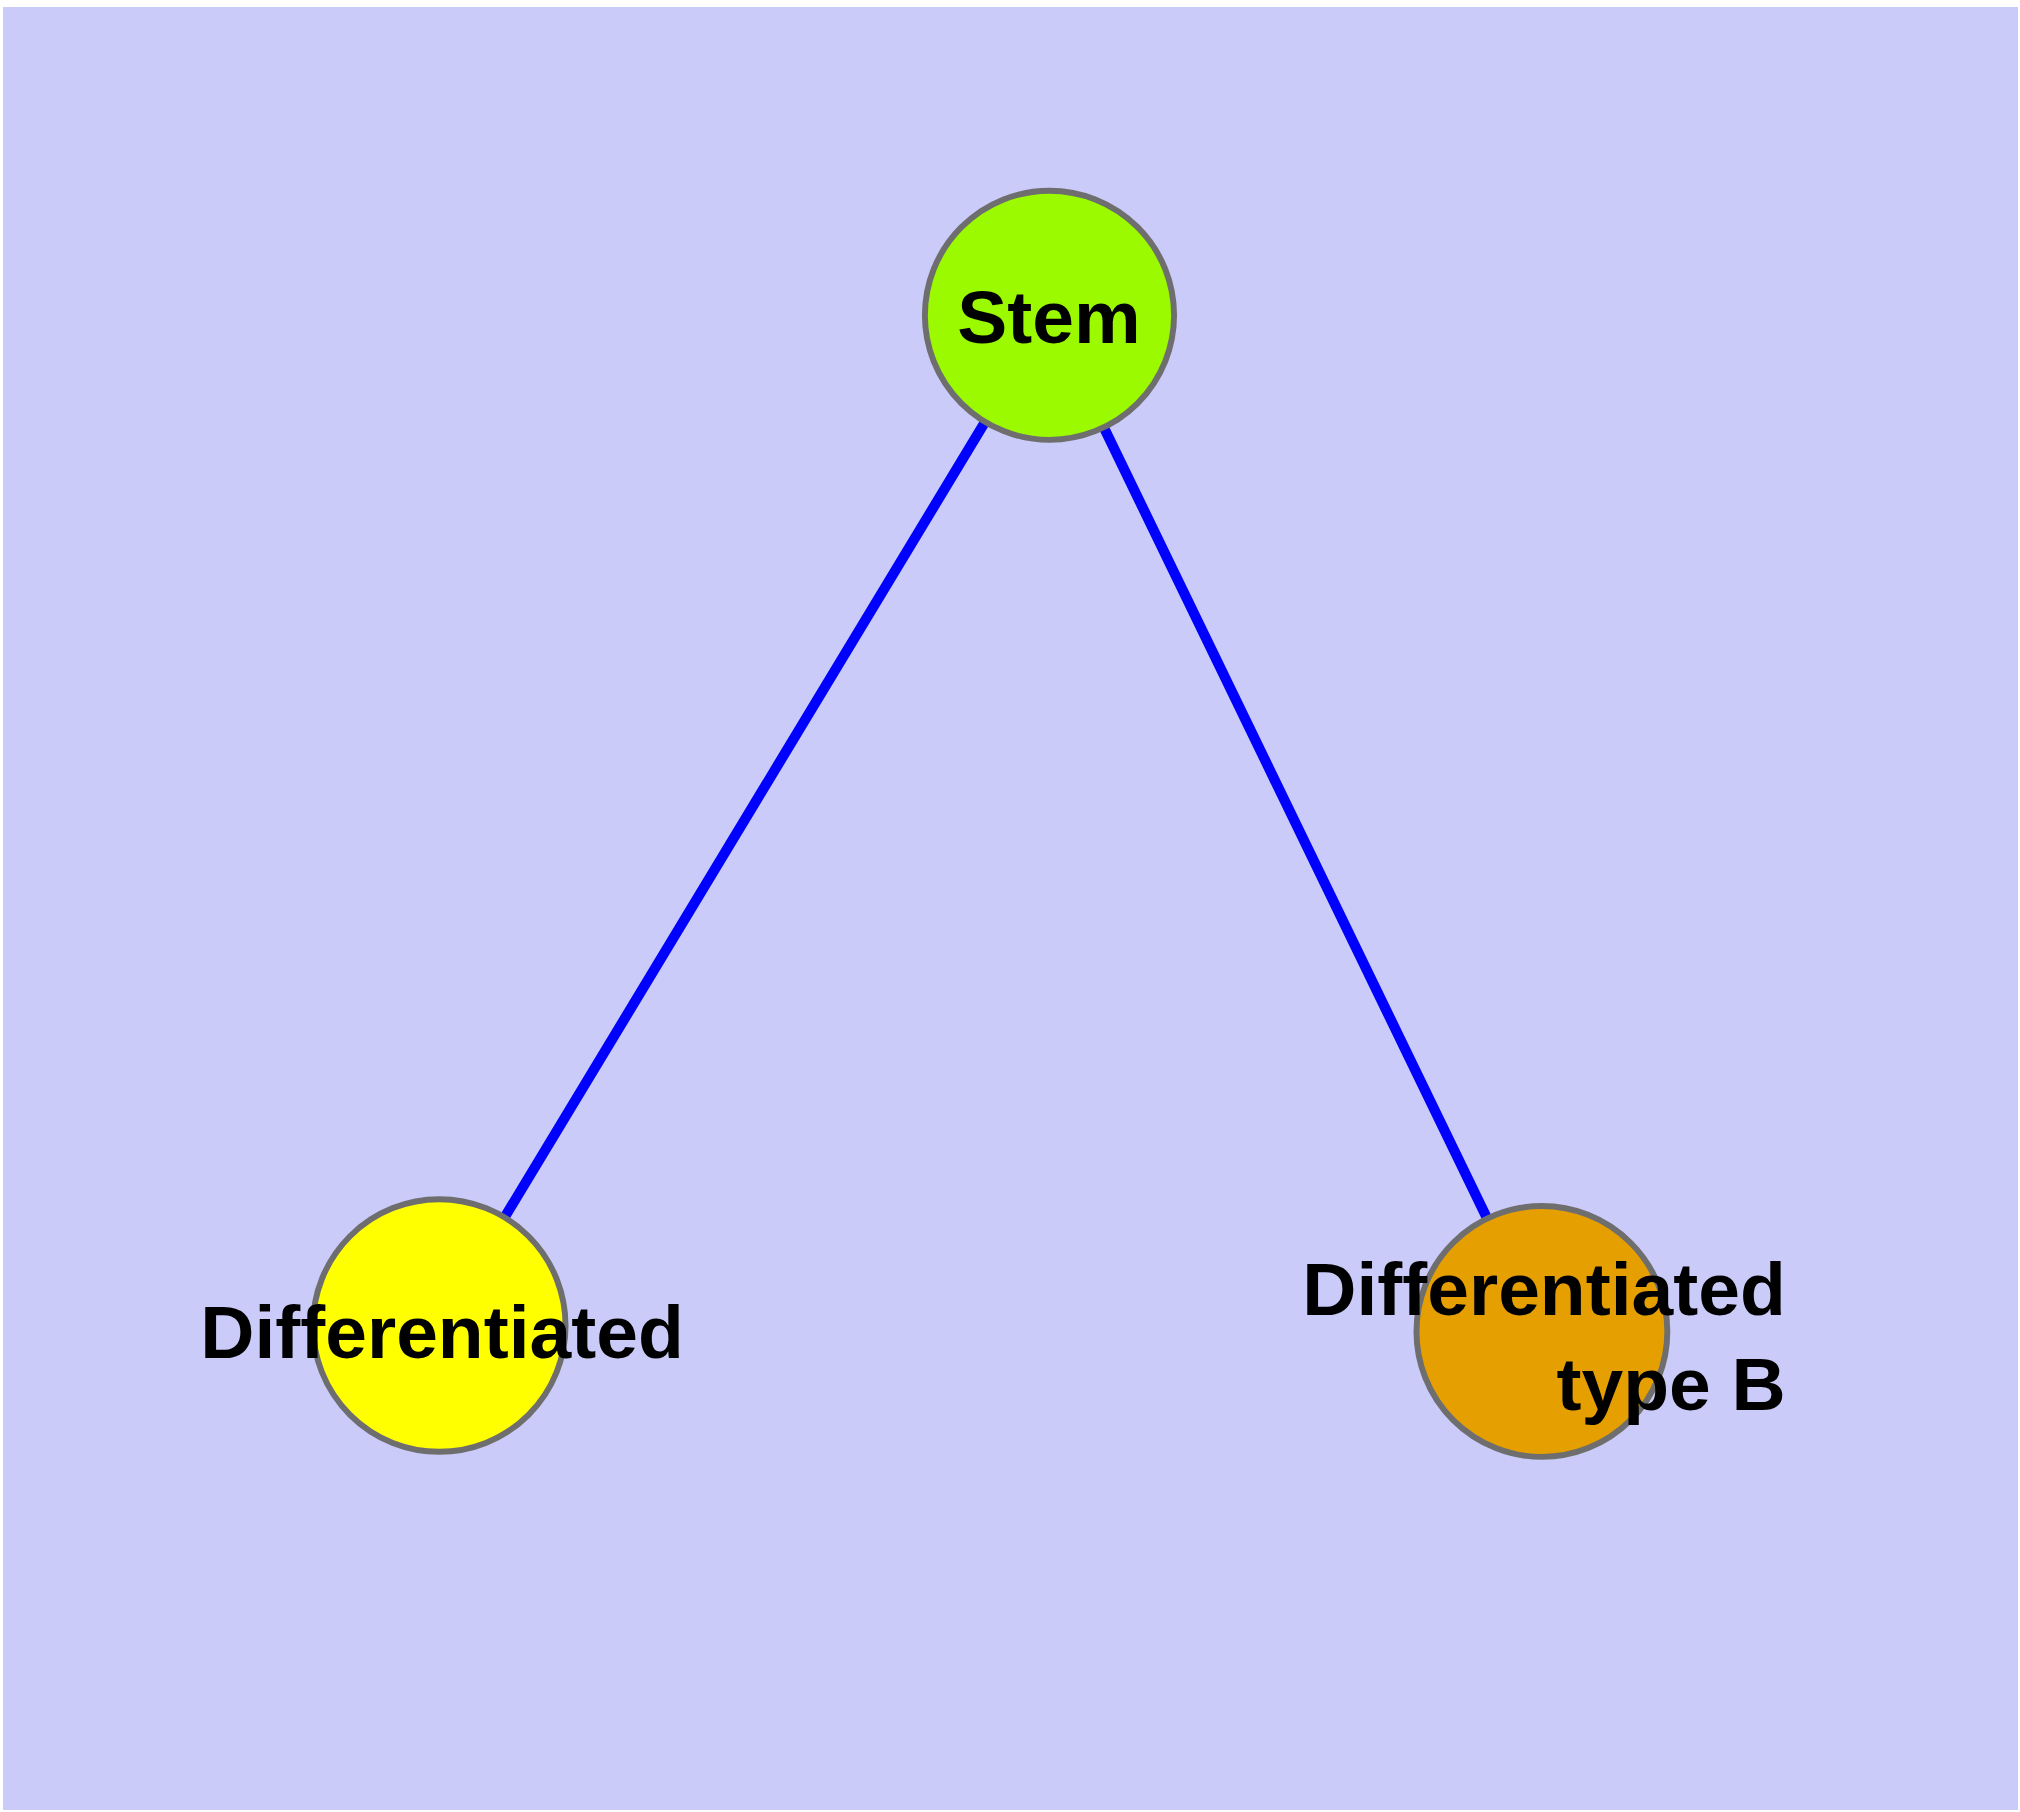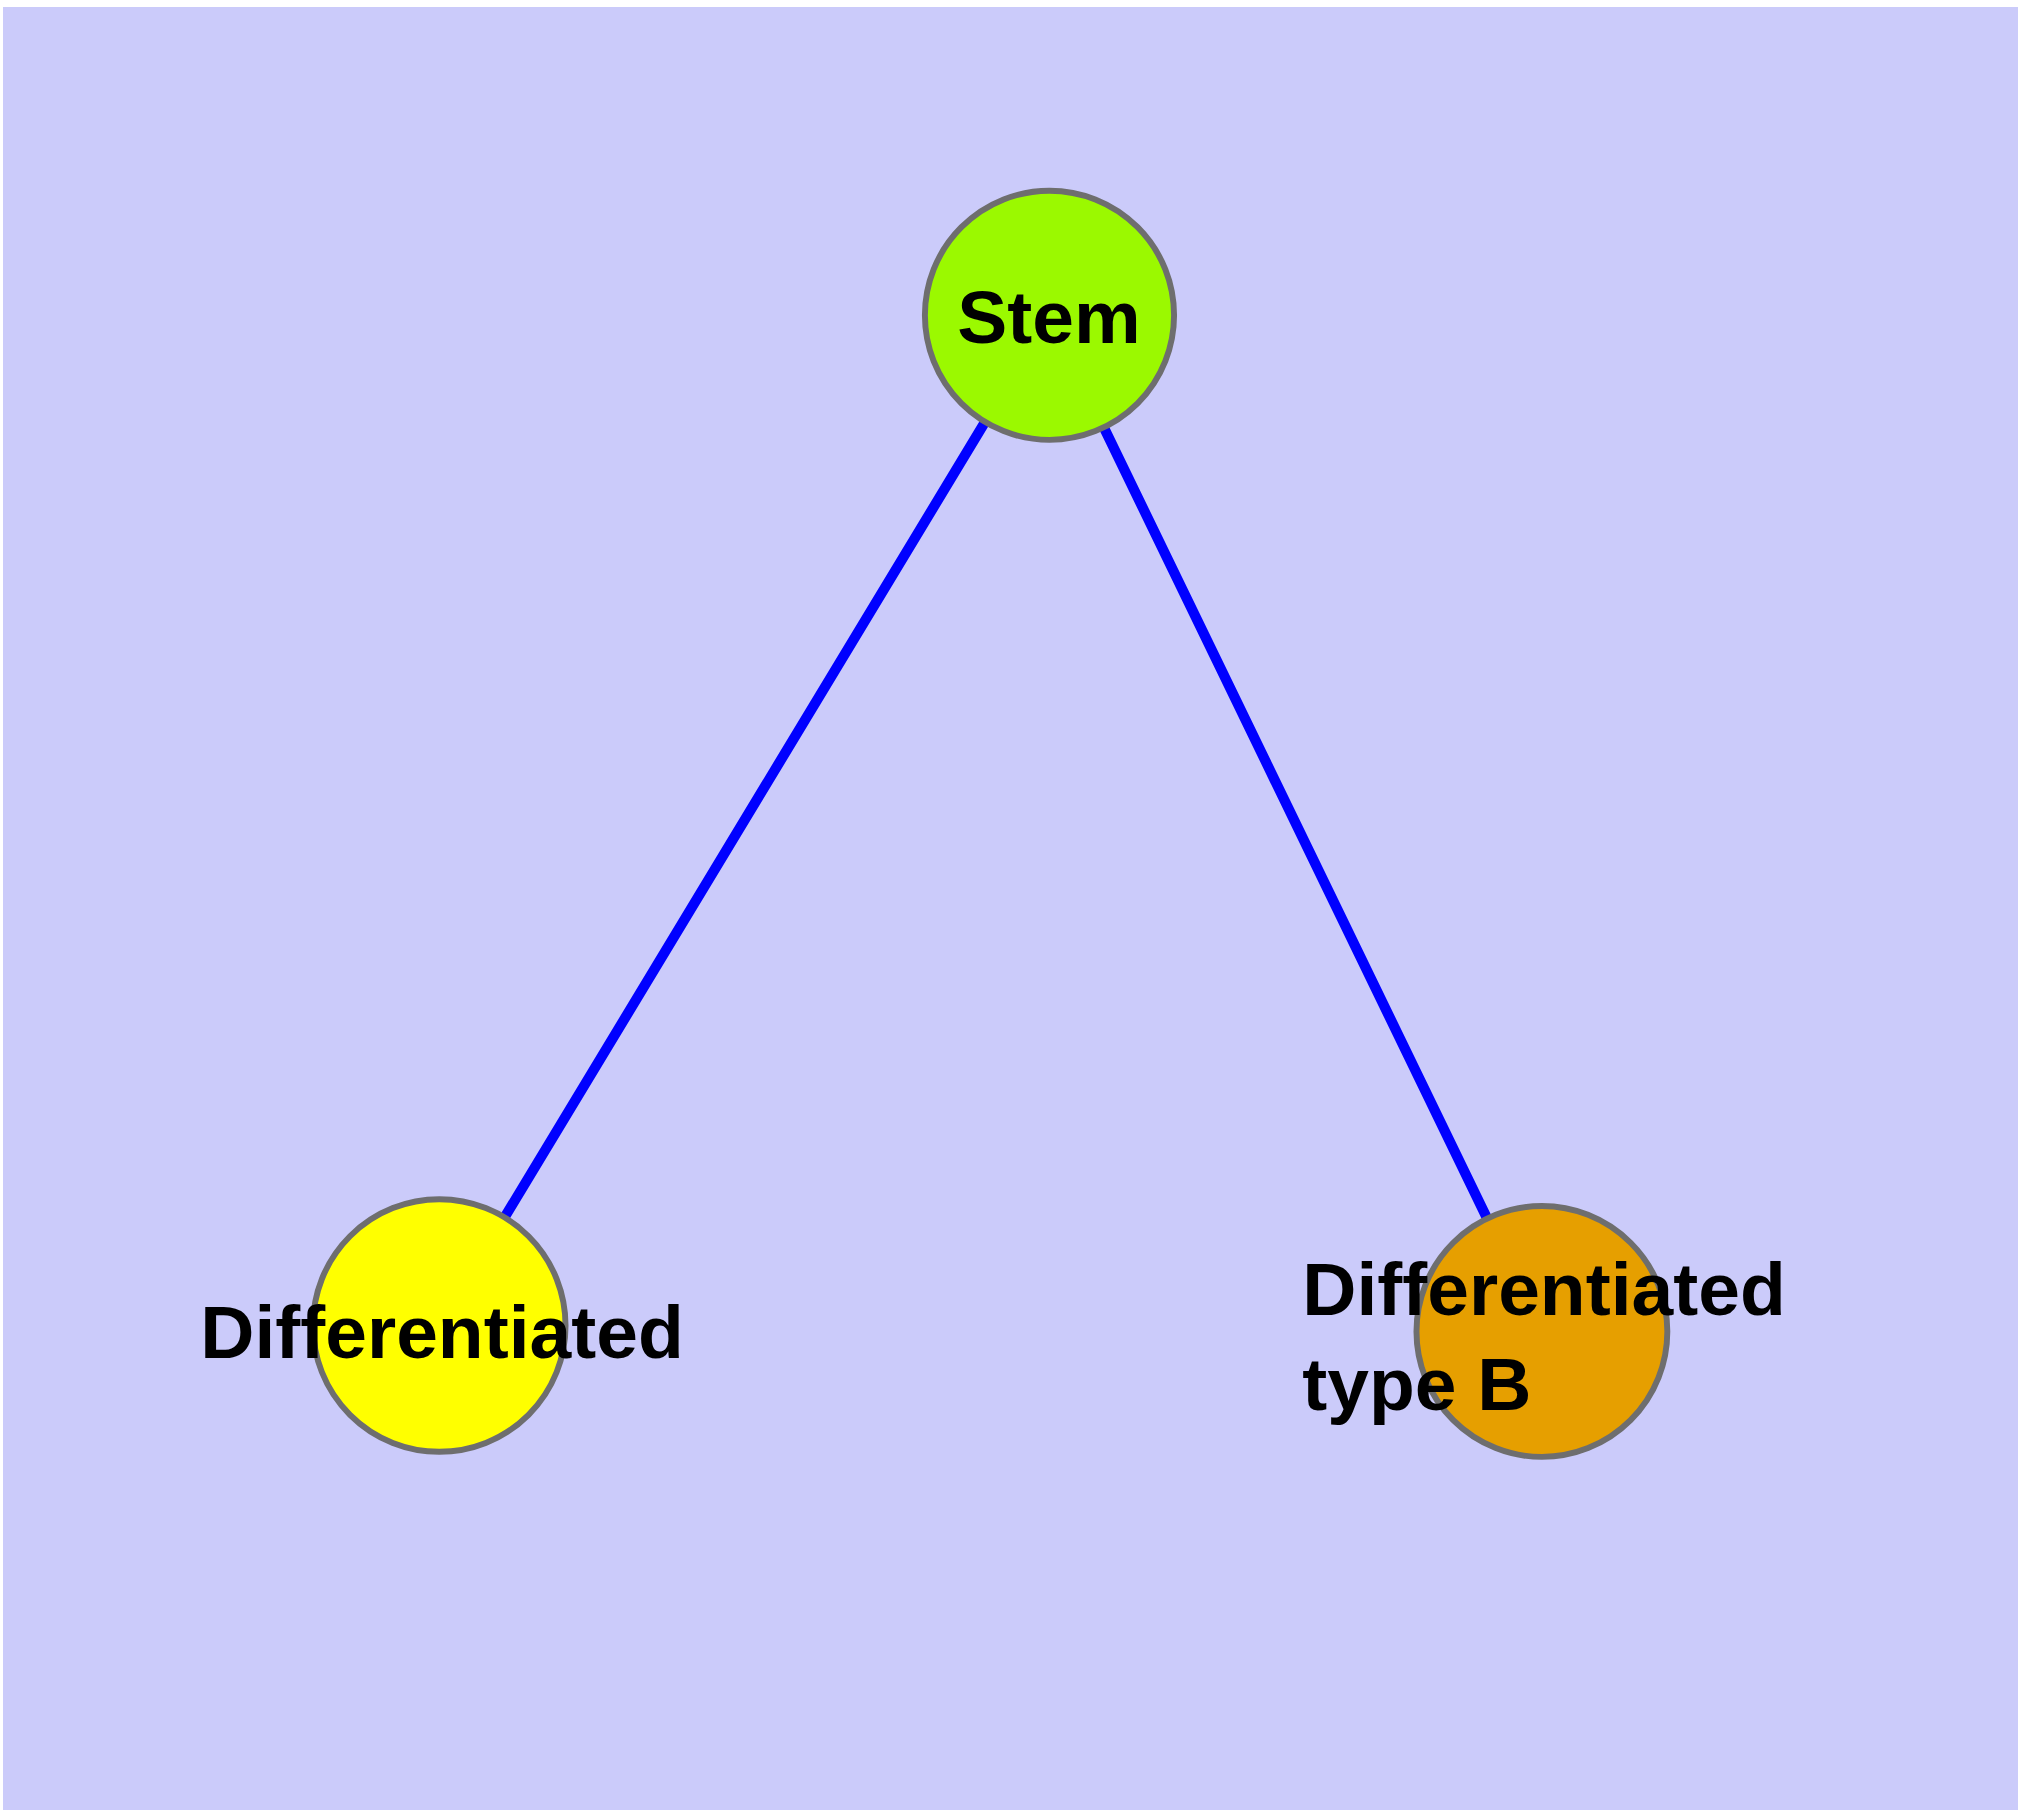--- a/index.html
+++ b/index.html
@@ -36,21 +36,21 @@
     stroke-linecap: round;
   }
   .node-circle {
     fill: #cccccc;
     stroke: #6E6E6E;
     stroke-width: 7;
   }
   .node-label {
     position: absolute;
     transform: translate(-50%, -50%);
-    text-align: left;
+    text-align: right;
     color: #000000;
     font-weight: bold;
     font-size: 75px;
     line-height: 95px;
     white-space: nowrap;
     letter-spacing: 0px;
   }
   .label-line {
     display: block;
     margin-left: 16px;

